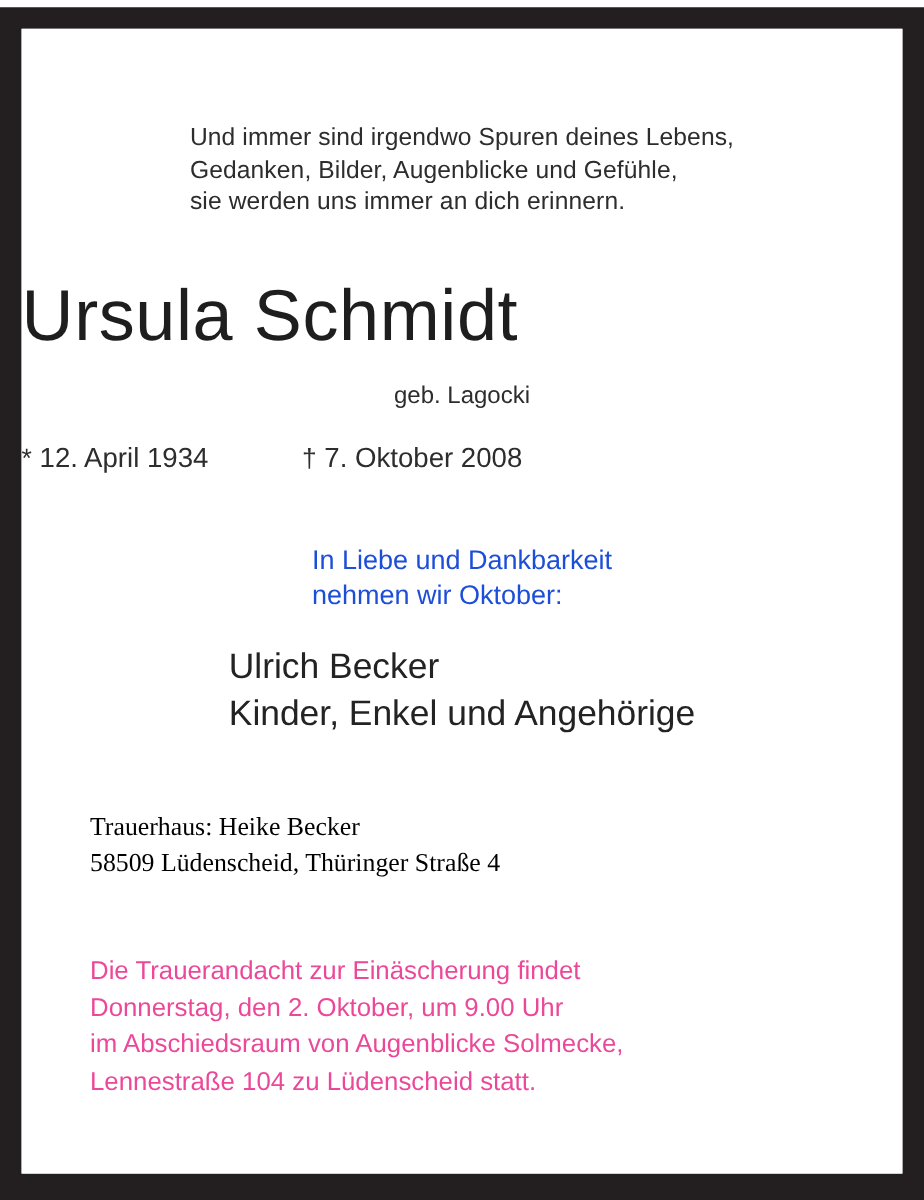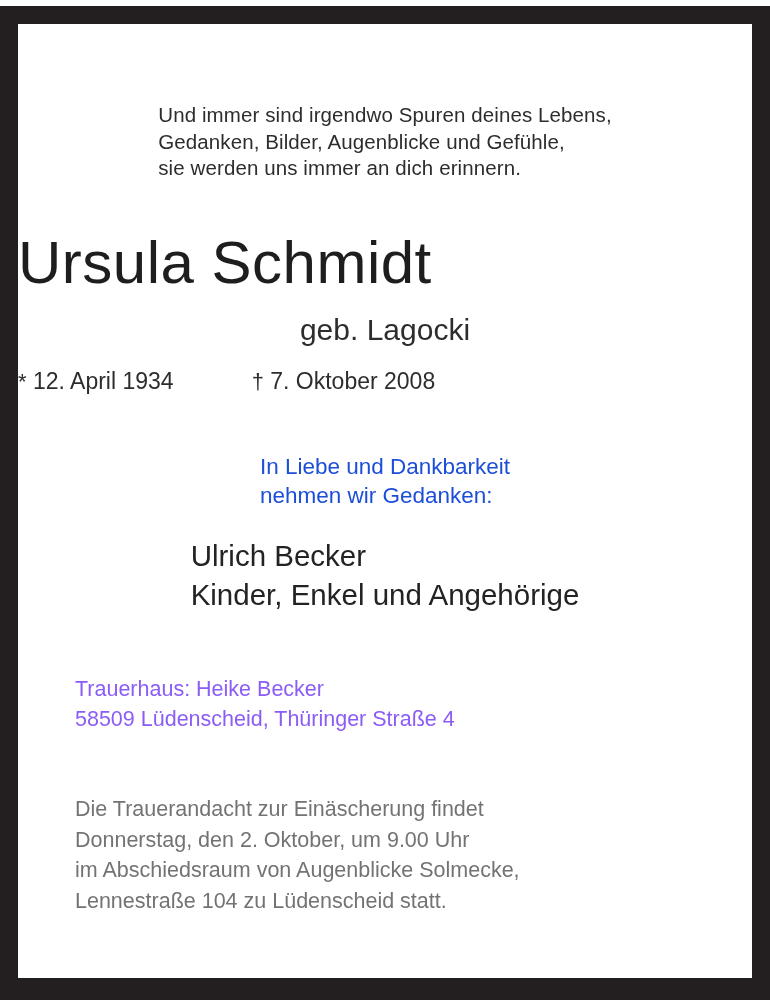--- a/index.html
+++ b/index.html
@@ -88,21 +88,21 @@
     color: #1e1e1e;
   }
 
   
   .name-maiden {
     position: absolute;
     top: 292px;
     left: 0;
     right: 0;
     text-align: center;
-    font-size: 30px;
+    font-size: 20px;
     line-height: 28px;
     color: #2d2d2d;
   }
 
   
   .dates {
     position: absolute;
     top: 342px;
     left: 0;
     right: 0;
@@ -148,33 +148,34 @@
   
   .addr-block {
     position: absolute;
     top: 650px;
     left: 57px;
   }
   .addr-block .line {
     font-size: 21.5px;
     line-height: 30px;
     white-space: nowrap;
-    color: #8b5cf6;
+    color: #000000;
+    font-family: Liberation Serif, serif;
   }
 
   .service-block {
     position: absolute;
     top: 770px;
     left: 57px;
   }
   .service-block .line {
     font-size: 21.5px;
     line-height: 30.5px;
     white-space: nowrap;
-    color: #737373;
+    color: #ec4899;
   }
 </style>
 </head>
 <body>
 
 <div class="notice-outer">
   <div class="notice-frame">
     <div class="notice-inner">
 
       <div class="epitaph block-center">
@@ -189,21 +190,21 @@
 
       <div class="name-maiden">geb. Lagocki</div>
 
       <div class="dates">
         <span class="date-birth"><span class="sym">*</span> <span>12. April 1934</span></span><span class="date-gap"></span><span class="date-death"><span class="sym">†</span> <span>7. Oktober 2008</span></span>
       </div>
 
       <div class="farewell block-center">
         <div class="block-center-left">
           <div class="line">In Liebe und Dankbarkeit</div>
-          <div class="line">nehmen wir Gedanken:</div>
+          <div class="line">nehmen wir Oktober:</div>
         </div>
       </div>
 
       <div class="mourners block-center">
         <div class="block-center-left">
           <div class="line">Ulrich Becker</div>
           <div class="line">Kinder, Enkel und Angehörige</div>
         </div>
       </div>
 

